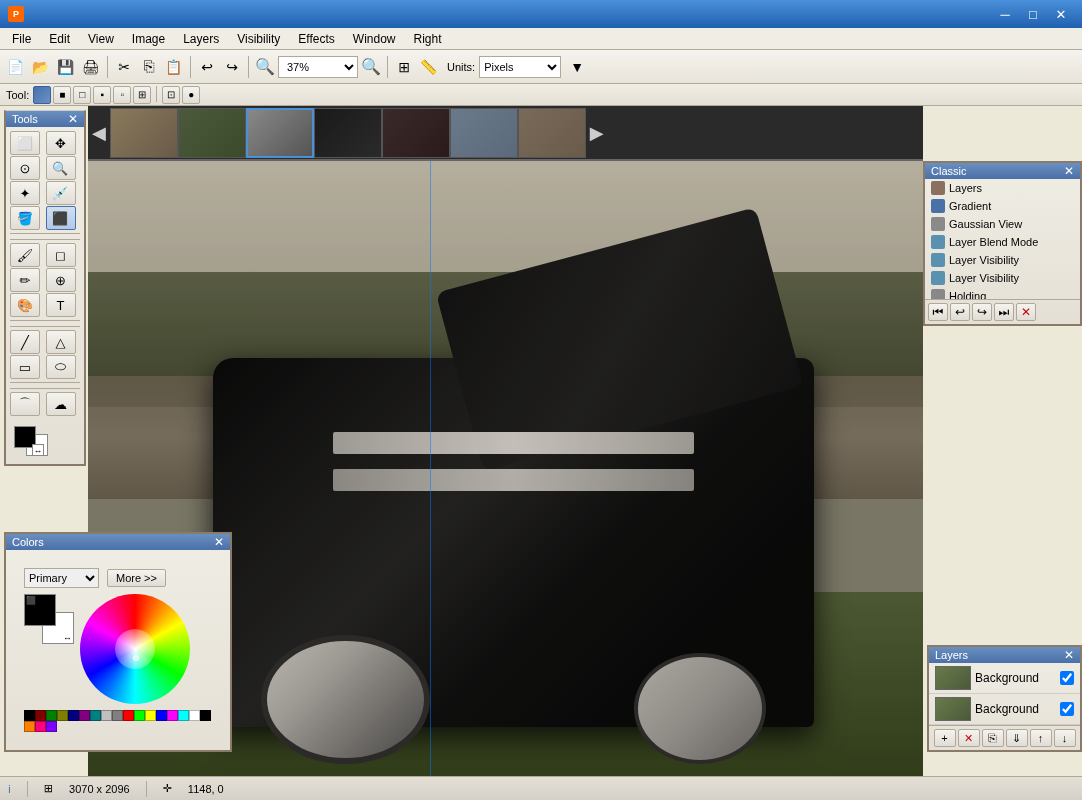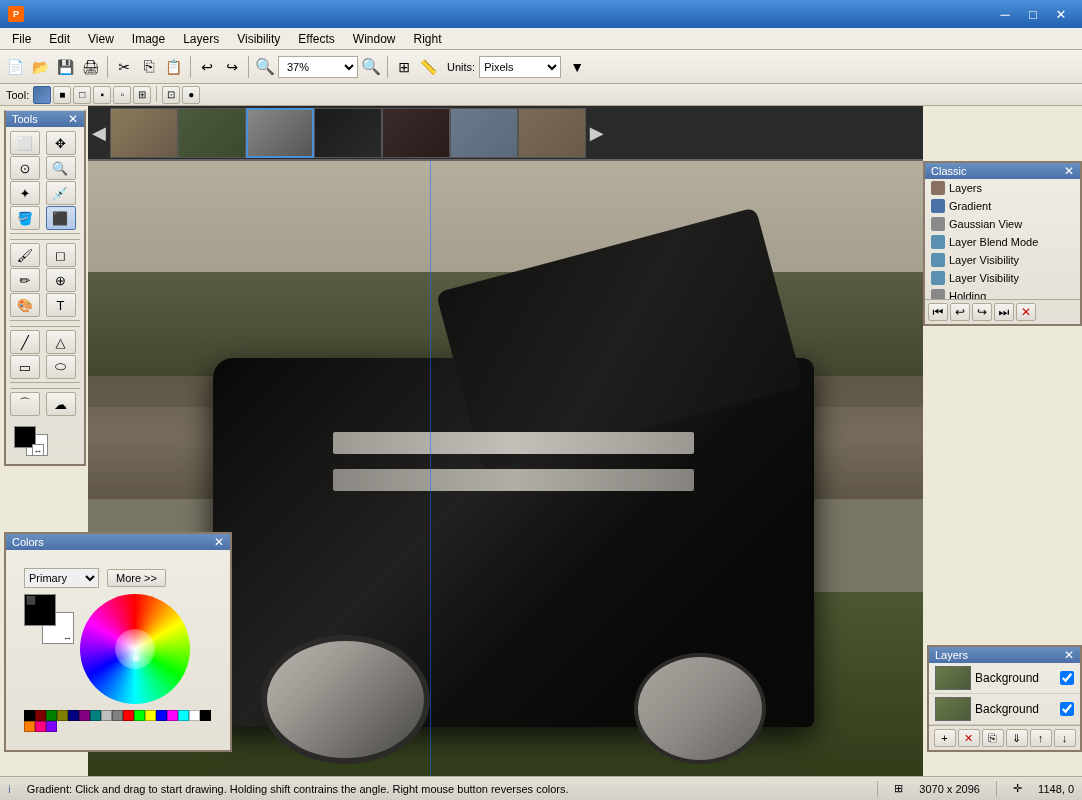--- a/index.html
+++ b/index.html
@@ -583,21 +583,20 @@
         <button class="layer-ctrl-btn" title="Duplicate Layer">⎘</button>
         <button class="layer-ctrl-btn" title="Merge Down">⇓</button>
         <button class="layer-ctrl-btn" title="Move Up">↑</button>
         <button class="layer-ctrl-btn" title="Move Down">↓</button>
       </div>
     </div>
   </div>
 
   <div id="status-bar">
     <span style="color:#4a70a8;">ℹ</span>
-    <span style="flex:1;">Gradient: Click and drag to start drawing. Holding shift contrains the angle. Right mouse button reverses colors.</span>
     <div class="status-sep"></div>
     <span>⊞</span>
     <span>3070 x 2096</span>
     <div class="status-sep"></div>
     <span>✛</span>
     <span>1148, 0</span>
   </div>
 </div>
 
 </body></html>

